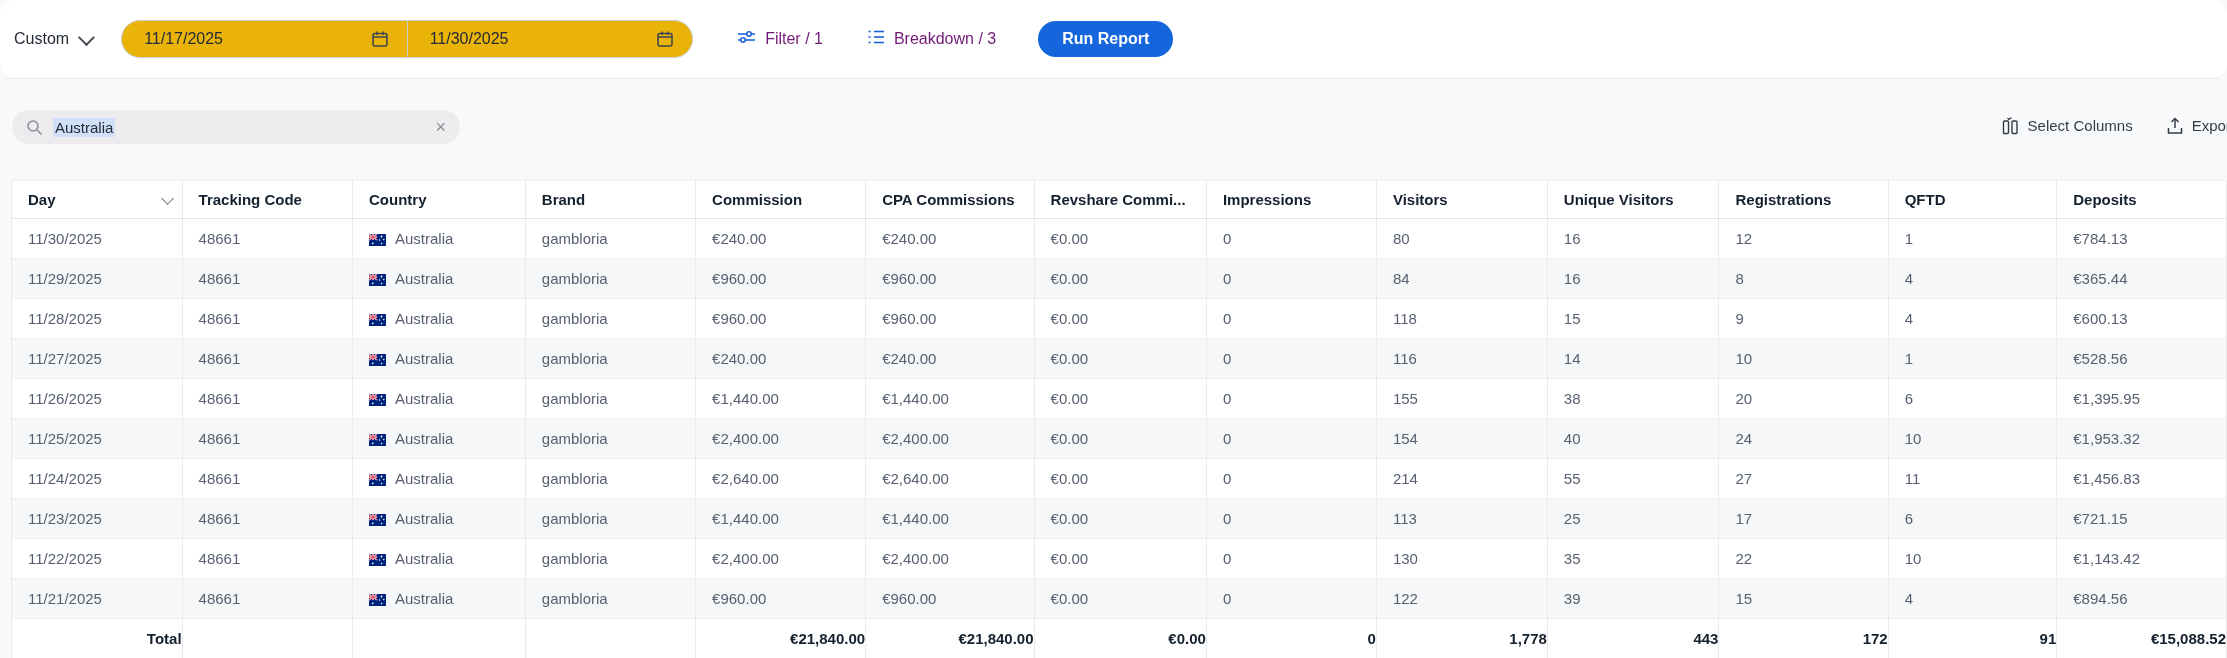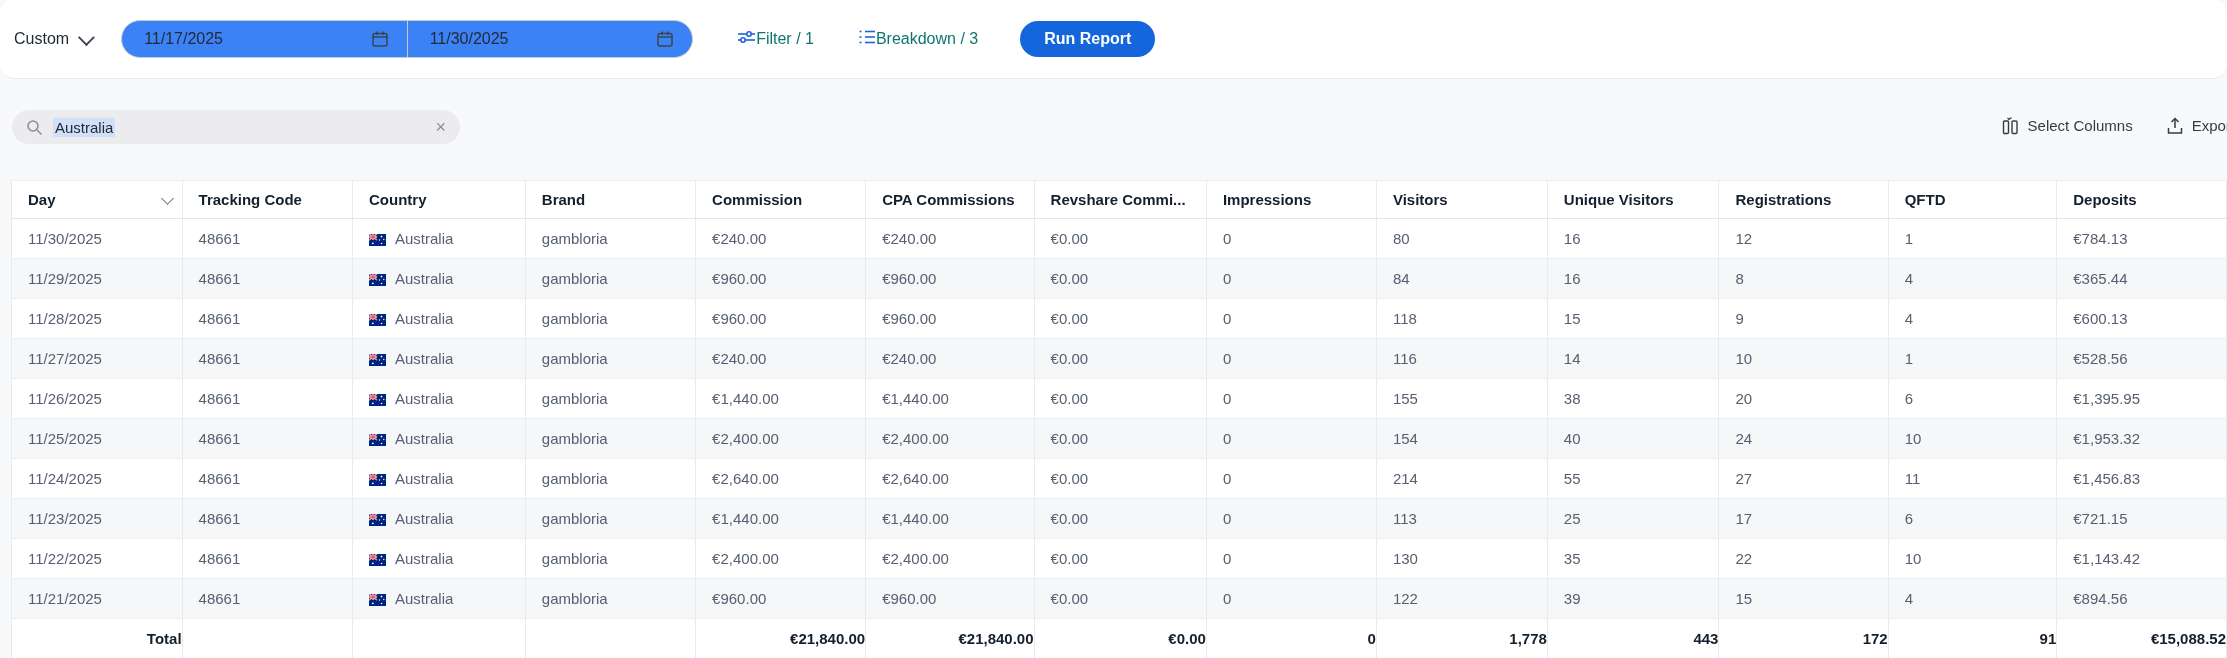--- a/index.html
+++ b/index.html
@@ -7,27 +7,27 @@
   .viewport{position:relative; width:2227px; height:658px; overflow:hidden; background:#f8f9fb;}
 
   
   .topbar{position:absolute; top:0; left:0; width:2227px; height:78px; background:#fff;
           border-bottom:1px solid #e8eaed; display:flex; align-items:center;border-radius:14px;}
   .custom-group{display:flex; align-items:center; gap:10px; margin-left:14px; color:#232b36;
                 font-size:16px; cursor:pointer;}
   .chev{display:inline-block; width:10px; height:10px; border-right:2px solid #3c4450;
         border-bottom:2px solid #3c4450; transform:rotate(45deg) translateY(-2px);}
   .date-pill{display:flex; align-items:center; margin-left:30px; width:572px; height:38px;
-             border:1px solid #c7cbd1; border-radius:19px; background:#3b82f6; box-sizing:border-box;}
+             border:1px solid #c7cbd1; border-radius:19px; background:#eab308; box-sizing:border-box;}
   .date-half{flex:1; display:flex; align-items:center; justify-content:space-between;
              padding:0 18px 0 22px; height:100%; box-sizing:border-box;}
   .date-half + .date-half{border-left:1px solid #c7cbd1;}
   .date-text{font-size:16px; color:#232b36;}
   .cal-icon svg{display:block;}
-  .toolbar-link{display:flex; align-items:center; gap:0; font-size:16px; color:#0f766e;
+  .toolbar-link{display:flex; align-items:center; gap:9px; font-size:16px; color:#701a75;
                 margin-left:44px; cursor:pointer; white-space:nowrap;}
   .run-btn{margin-left:42px; height:36px; padding:8px 24px; border:none; border-radius:18px;
            background:#1566dd; color:#fff; font-size:16px; font-weight:700; cursor:pointer;
            font-family:"Liberation Sans", sans-serif;}
 
   
   .search-row{position:absolute; top:110px; left:0; width:2227px; height:34px;}
   .search-pill{position:absolute; left:12px; top:0; width:448px; height:34px; background:#ececee;
                border-radius:17px; display:flex; align-items:center; box-sizing:border-box; padding:0 14px;}
   .search-pill .mag{margin-right:10px; display:flex;}

